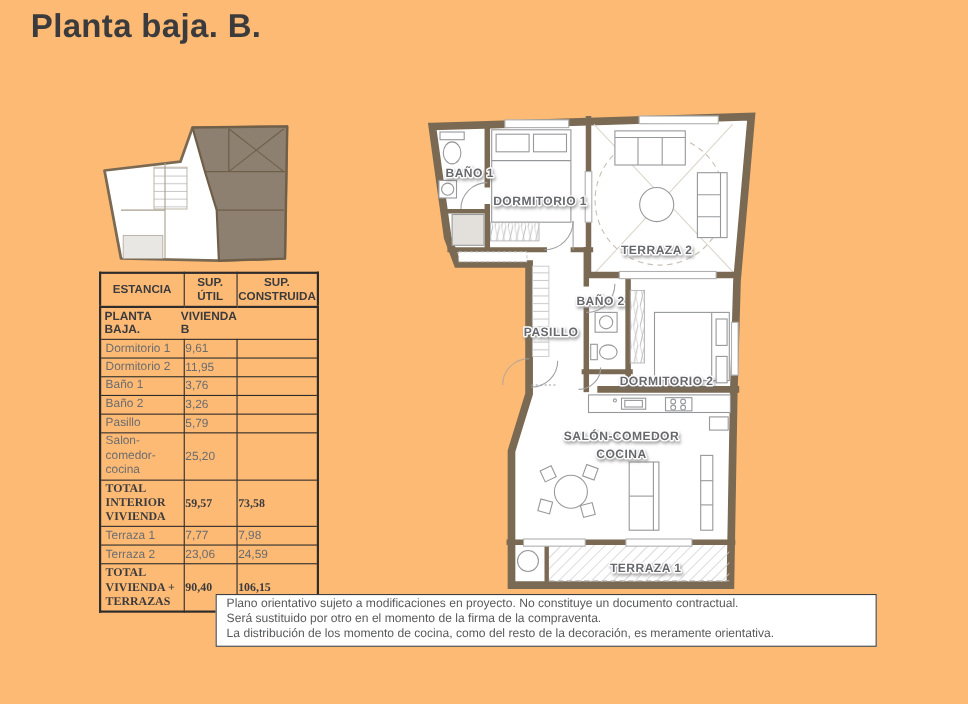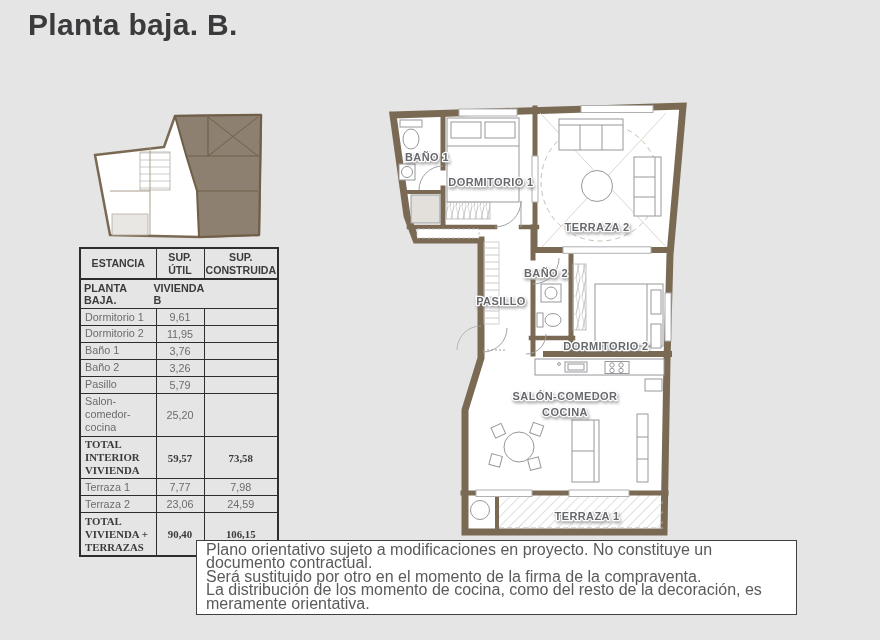--- a/index.html
+++ b/index.html
@@ -1,48 +1,48 @@
 <!DOCTYPE html>
 <html><head>
 <meta charset="utf-8">
 <style>
   html,body{margin:0;padding:0;background:#ffffff;}
-  .page{position:relative;width:880px;height:640px;background:#e5e5e5;overflow:hidden;
+  .page{position:relative;width:880px;height:640px;background:#fdba74;overflow:hidden;
         font-family:"Liberation Sans",sans-serif;}
   .title{position:absolute;left:28px;top:8px;margin:0;font-size:30px;font-weight:bold;
          color:#3b3b3d;letter-spacing:.3px;}
   
   .keyplan{position:absolute;left:88px;top:94px;width:196px;height:150px;}
   
-  .areas{position:absolute;left:79px;top:247px;width:198px;border-collapse:collapse;
+  .areas{position:absolute;left:90px;top:247px;width:198px;border-collapse:collapse;
          font-size:10.8px;color:#6b6c6f;table-layout:fixed;}
   .areas th,.areas td{border:1px solid #2e2d2c;vertical-align:middle;}
   .areas{border:2px solid #2e2d2c;}
   .areas thead th{font-weight:bold;color:#3b3b3d;text-align:center;padding:2px 1px;
                   line-height:1.18;border-bottom-width:2px;font-size:10.6px;}
   .areas td.lbl{text-align:left;padding:1.5px 2px 1.5px 4px;line-height:1.2;}
-  .areas td.num{text-align:center;padding:1.5px 1px;}
+  .areas td.num{text-align:left;padding:1.5px 1px;}
   .areas tr.total td{font-weight:bold;color:#3b3b3d;font-family:Liberation Serif, serif;}
   .areas tr.section td{font-weight:bold;color:#3b3b3d;padding:2px 3px;}
   .section-inner{display:flex;}
   .section-inner .right{margin-left:auto;margin-right:66px;}
   
   .plan{position:absolute;left:383px;top:98px;width:312px;height:444px;}
   .rl{font-family:"Liberation Sans",sans-serif;font-weight:bold;font-size:11px;fill:#67686c;
       letter-spacing:.4px;text-anchor:middle;paint-order:stroke;stroke:#ffffff;
       stroke-width:2.6px;stroke-linejoin:round;
       filter:drop-shadow(1px 2.2px 1.6px rgba(110,110,110,.6));}
   .wall{stroke:#7b6a53;fill:none;stroke-linecap:square;}
   .furn{stroke:#97989b;stroke-width:1;fill:#ffffff;}
   .thin{stroke:#97989b;stroke-width:1;fill:none;}
   .win{fill:#ffffff;stroke:#b0b0b0;stroke-width:1;}
   .arc{stroke:#a0a1a3;stroke-width:1;fill:none;}
   
   .note{position:absolute;left:196px;top:540px;width:601px;box-sizing:border-box;
-        border:1.5px solid #3f3f3f;padding:2px 9px 4px;font-size:16px;
+        border:1.5px solid #3f3f3f;padding:2px 9px 4px;font-size:11px;
         line-height:13.4px;color:#595a5c;background:#fff;}
 </style>
 </head>
 <body>
 
 <div class="page">
 
   <h1 class="title">Planta baja. B.</h1>
 
   <svg class="keyplan" viewBox="0 0 196 150">

